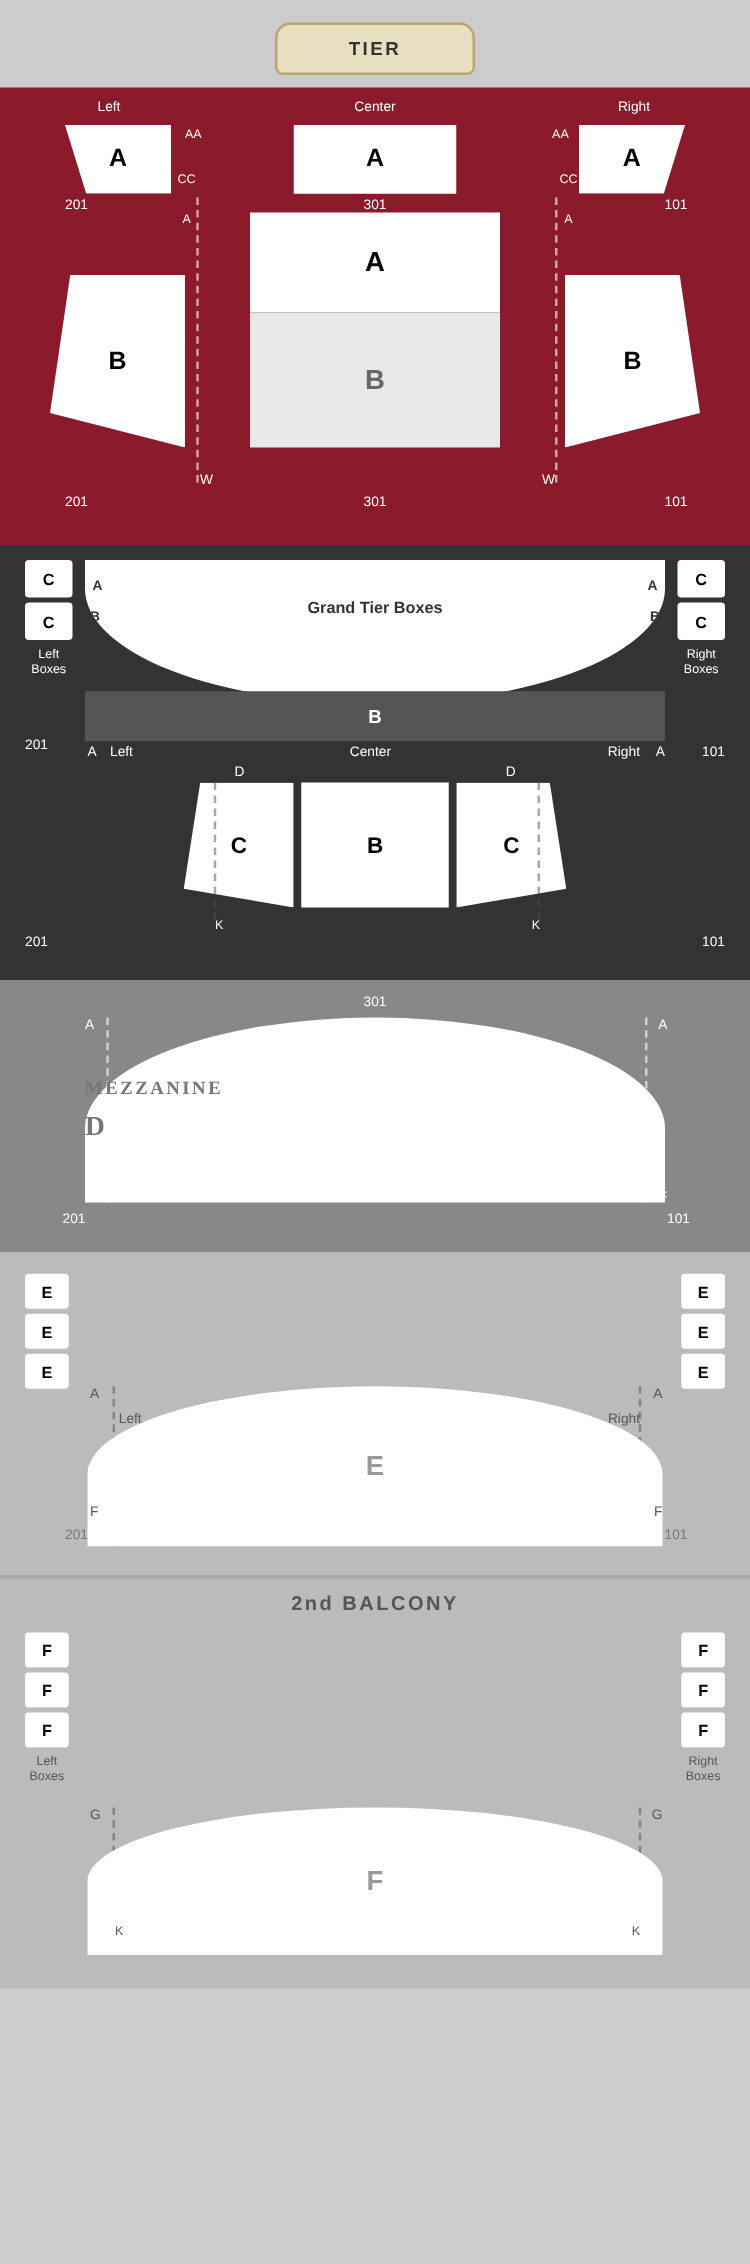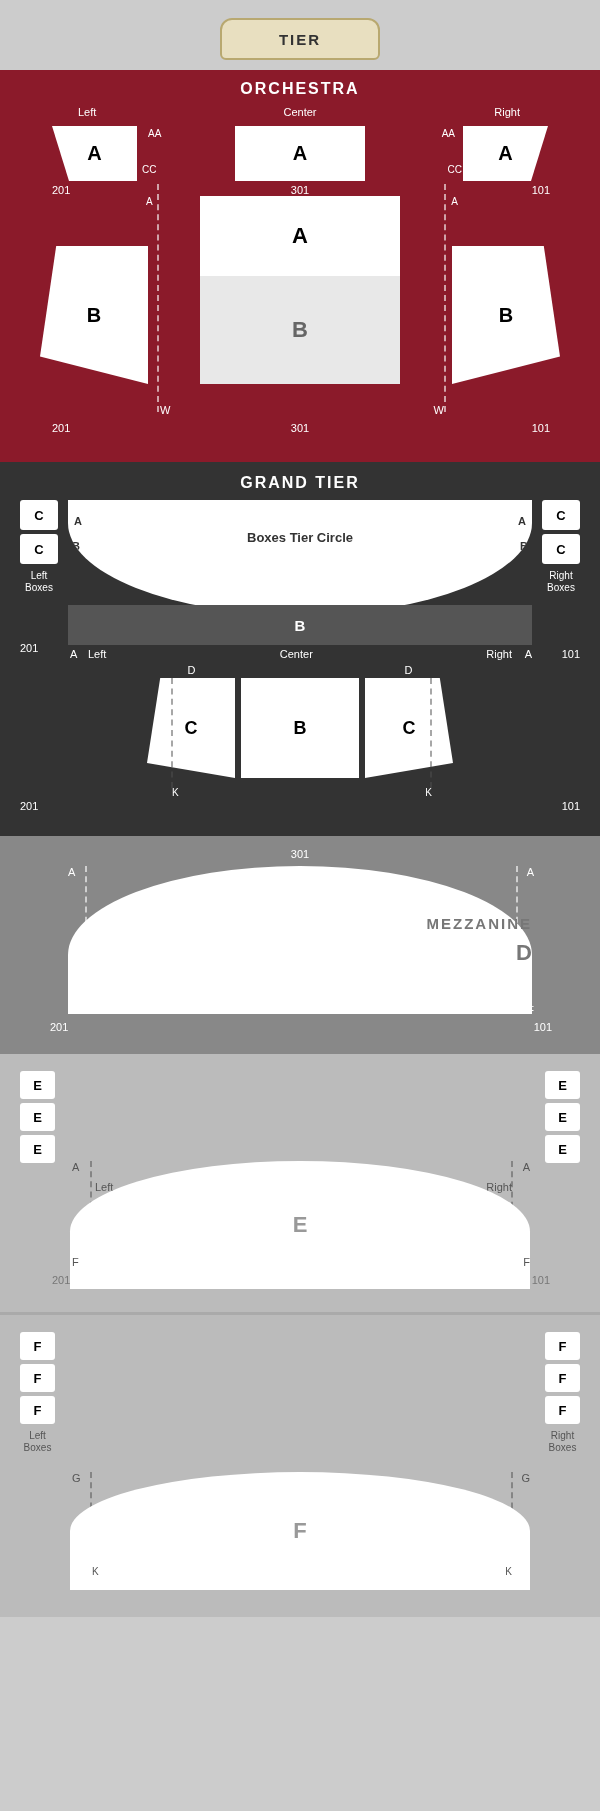--- a/index.html
+++ b/index.html
@@ -84,21 +84,20 @@
 </head>
 <body>
 
 <div class="stage-area">
   <div class="stage-shape">
     <span>TIER</span>
   </div>
 </div>
 
 <div class="orchestra-section">
-  <div class="section-title">ORCHESTRA</div>
   <div style="position:relative; height:340px;">
 
     <div style="position:absolute;top:0;left:0;right:0;height:20px;display:flex;justify-content:space-between;padding:0 30px;">
       <span style="color:white;font-size:11px;position:absolute;left:58px;top:0;">Left</span>
       <span style="color:white;font-size:11px;position:absolute;left:50%;transform:translateX(-50%);top:0;">Center</span>
       <span style="color:white;font-size:11px;position:absolute;right:60px;top:0;">Right</span>
     </div>
 
     <span style="position:absolute;left:128px;top:22px;color:white;font-size:10px;">AA</span>
     <span style="position:absolute;right:125px;top:22px;color:white;font-size:10px;">AA</span>
@@ -147,21 +146,20 @@
     <span style="position:absolute;bottom:30px;left:140px;color:white;font-size:11px;">W</span>
     <span style="position:absolute;bottom:30px;right:136px;color:white;font-size:11px;">W</span>
 
     <span style="position:absolute;bottom:12px;left:32px;color:white;font-size:11px;">201</span>
     <span style="position:absolute;bottom:12px;left:50%;transform:translateX(-50%);color:white;font-size:11px;">301</span>
     <span style="position:absolute;bottom:12px;right:30px;color:white;font-size:11px;">101</span>
   </div>
 </div>
 
 <div class="grand-tier-section">
-  <div class="section-title">GRAND TIER</div>
   <div style="position:relative;height:320px;">
 
     <div style="position:absolute;left:0;top:0;display:flex;flex-direction:column;gap:4px;align-items:center;">
       <div style="width:38px;height:30px;background:white;border-radius:3px;display:flex;align-items:center;justify-content:center;font-weight:bold;font-size:13px;">
         <span>C</span>
       </div>
       <div style="width:38px;height:30px;background:white;border-radius:3px;display:flex;align-items:center;justify-content:center;font-weight:bold;font-size:13px;">
         <span>C</span>
       </div>
       <div style="color:white;font-size:10px;text-align:center;line-height:1.2;margin-top:2px;">Left<br>Boxes</div>
@@ -192,21 +190,21 @@
       <div style="position:absolute;right:6px;top:15px;font-size:11px;font-weight:bold;color:#333;">
         <span>A</span>
       </div>
       <div style="position:absolute;right:4px;top:40px;font-size:11px;font-weight:bold;color:#333;">
         <span>B</span>
       </div>
       <div style="position:absolute;right:2px;top:65px;font-size:11px;font-weight:bold;color:#333;">
         <span>C</span>
       </div>
 
-      <div style="position:absolute;top:30px;left:50%;transform:translateX(-50%);font-size:13px;font-weight:bold;color:#333;white-space:nowrap;">Boxes Tier Circle</div>
+      <div style="position:absolute;top:30px;left:50%;transform:translateX(-50%);font-size:13px;font-weight:bold;color:#333;white-space:nowrap;">Grand Tier Boxes</div>
     </div>
 
     <div style="position:absolute;top:105px;left:48px;right:48px;height:40px;background:#555;display:flex;align-items:center;justify-content:center;">
       <span style="color:white;font-weight:bold;font-size:15px;">B</span>
     </div>
 
     <span style="position:absolute;top:142px;left:0;color:white;font-size:11px;">201</span>
 
     <div style="position:absolute;top:148px;left:48px;right:48px;">
       <div style="display:flex;justify-content:space-between;margin-bottom:4px;padding:0 20px;">
@@ -250,21 +248,21 @@
 <div class="mezzanine-section">
   <div style="position:relative;height:190px;">
     <span style="position:absolute;top:0;left:50%;transform:translateX(-50%);color:white;font-size:11px;">301</span>
 
     <span style="position:absolute;top:18px;left:48px;color:white;font-size:11px;">A</span>
     <span style="position:absolute;top:18px;right:46px;color:white;font-size:11px;">A</span>
 
     <div style="position:absolute;left:65px;top:18px;width:1px;height:148px;border-left:2px dashed rgba(255,255,255,0.6);"></div>
     <div style="position:absolute;right:62px;top:18px;width:1px;height:148px;border-left:2px dashed rgba(255,255,255,0.6);"></div>
 
-    <div style="position:absolute;top:18px;left:48px;right:48px;height:148px;background:white;border-radius:50% 50% 0 0/60% 60% 0 0;display:flex;align-items:flex-end;justify-content:center;flex-direction:column;gap:8px;">
+    <div style="position:absolute;top:18px;left:48px;right:48px;height:148px;background:white;border-radius:50% 50% 0 0/60% 60% 0 0;display:flex;align-items:flex-start;justify-content:center;flex-direction:column;gap:8px;font-family:Liberation Serif, serif;">
       <span style="font-weight:bold;font-size:15px;letter-spacing:2px;color:#777;">MEZZANINE</span>
       <span style="font-weight:bold;font-size:22px;color:#777;">D</span>
     </div>
 
     <span style="position:absolute;bottom:22px;left:48px;color:white;font-size:11px;">F</span>
     <span style="position:absolute;bottom:22px;right:46px;color:white;font-size:11px;">F</span>
 
     <span style="position:absolute;bottom:5px;left:30px;color:white;font-size:11px;">201</span>
     <span style="position:absolute;bottom:5px;right:28px;color:white;font-size:11px;">101</span>
   </div>
@@ -312,20 +310,21 @@
 
     <span style="position:absolute;bottom:28px;left:52px;color:#555;font-size:11px;">F</span>
     <span style="position:absolute;bottom:28px;right:50px;color:#555;font-size:11px;">F</span>
 
     <span style="position:absolute;bottom:10px;left:32px;color:#777;font-size:11px;">201</span>
     <span style="position:absolute;bottom:10px;right:30px;color:#777;font-size:11px;">101</span>
   </div>
 </div>
 
 <div class="balcony2-section">
+  <div class="section-title" style="color:#555;">2nd BALCONY</div>
   <div style="position:relative;height:270px;">
 
     <div style="position:absolute;left:0;top:5px;display:flex;flex-direction:column;gap:4px;align-items:center;">
       <div style="width:35px;height:28px;background:white;border-radius:3px;display:flex;align-items:center;justify-content:center;font-weight:bold;font-size:13px;">
           <span>F</span>
         </div>
       <div style="width:35px;height:28px;background:white;border-radius:3px;display:flex;align-items:center;justify-content:center;font-weight:bold;font-size:13px;">
           <span>F</span>
         </div>
       <div style="width:35px;height:28px;background:white;border-radius:3px;display:flex;align-items:center;justify-content:center;font-weight:bold;font-size:13px;">

